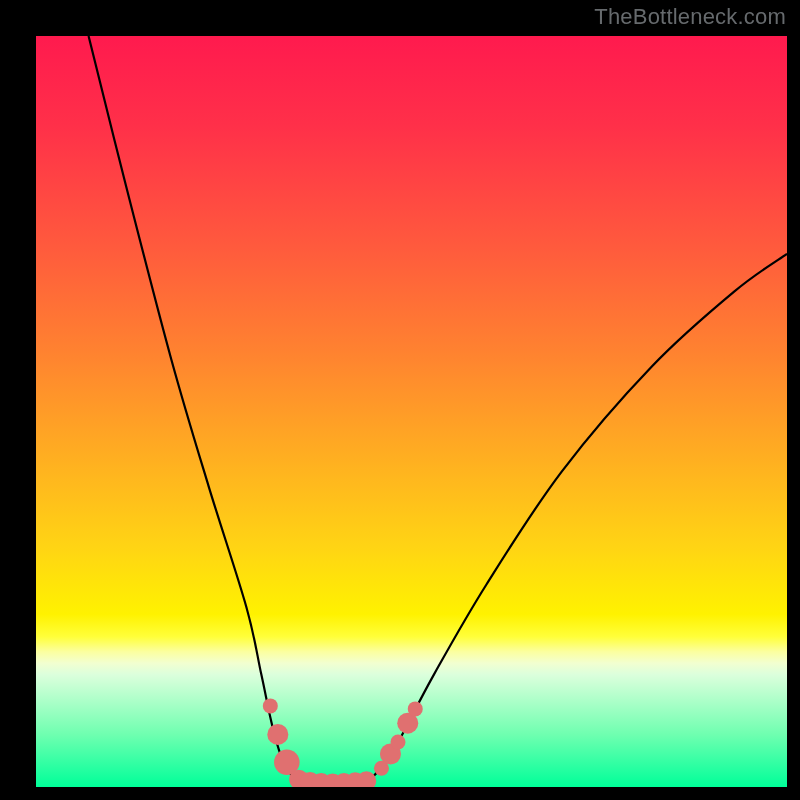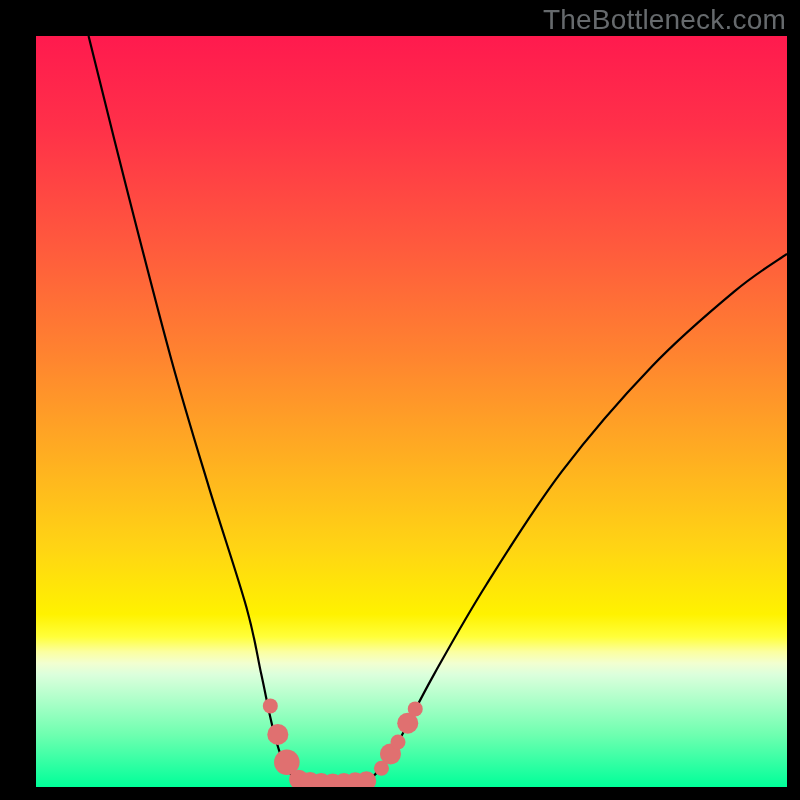--- a/index.html
+++ b/index.html
@@ -34,21 +34,21 @@
     left: 0; top: 0;
     width: 100%;
     height: 100%;
     overflow: visible;
   }
   .watermark {
     position: absolute;
     top: 4px;
     right: 14px;
     color: #666a6d;
-    font-size: 28px;
+    font-size: 22px;
     font-weight: 400;
     letter-spacing: 0.2px;
     user-select: none;
   }
 </style>
 </head>
 <body>
 
 <div class="frame">
 

